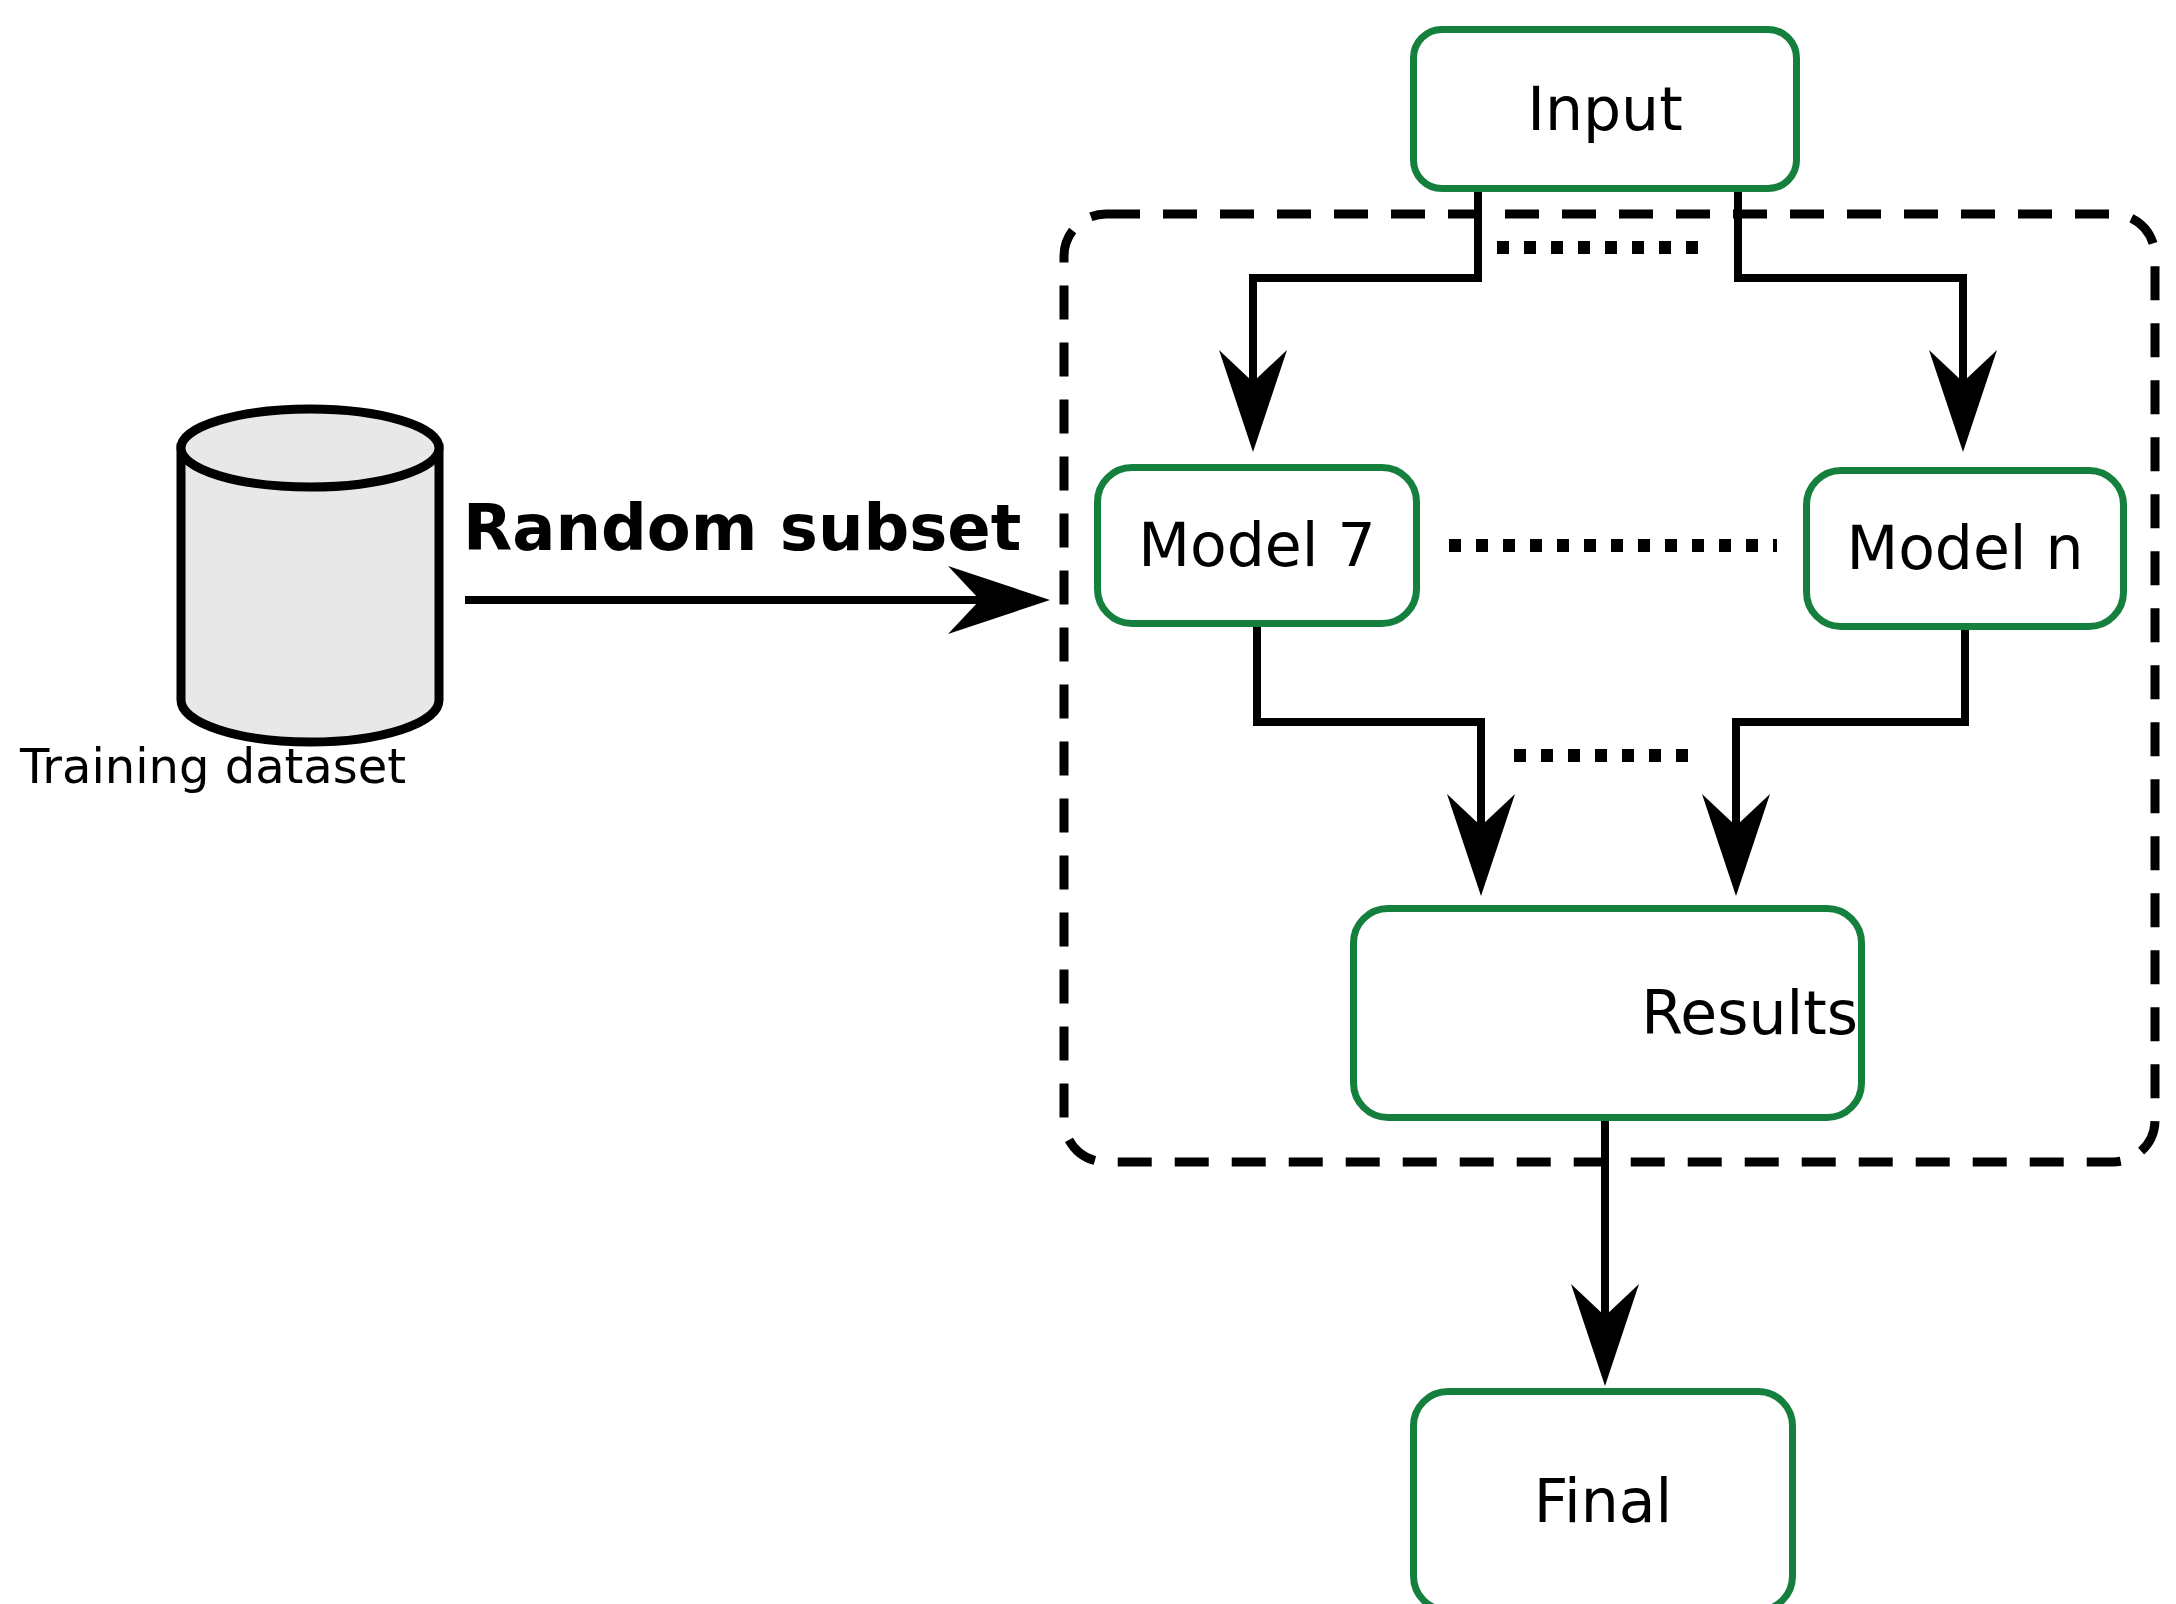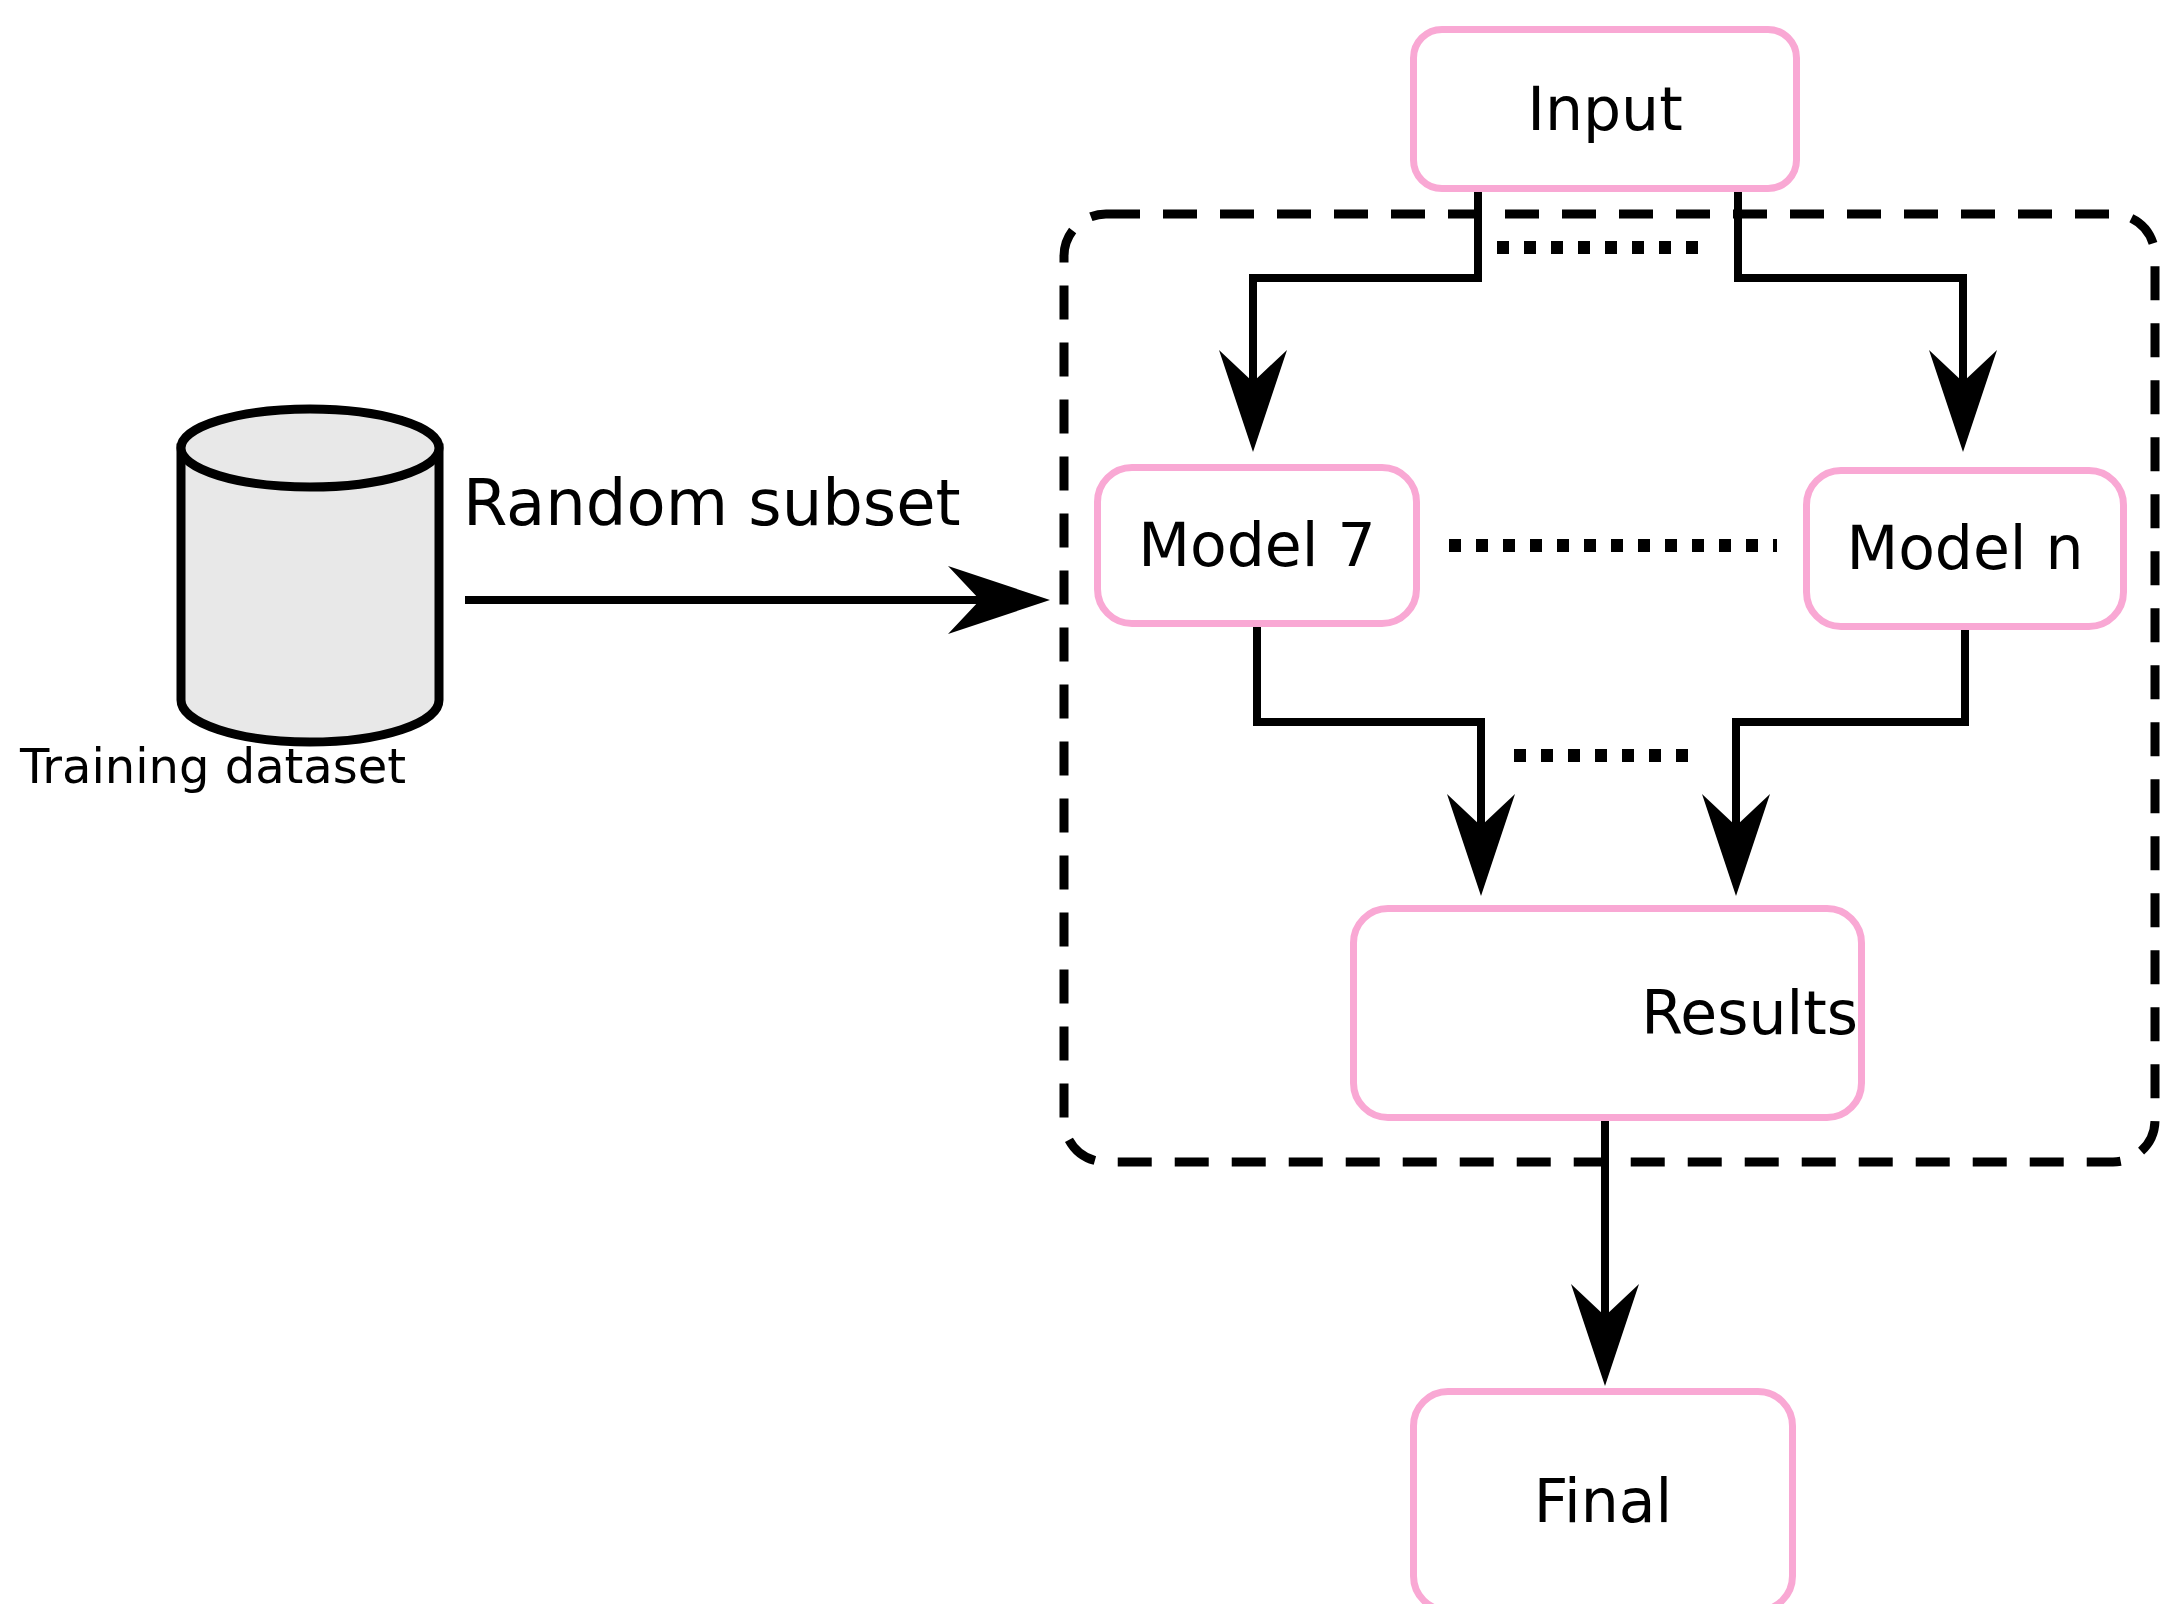--- a/index.html
+++ b/index.html
@@ -1,21 +1,21 @@
 <!DOCTYPE html>
 <html><head>
 <meta charset="utf-8">
 <style>
   html,body{margin:0;padding:0;background:#ffffff;}
   .stage{
     position:relative;width:2176px;height:1604px;background:#ffffff;overflow:hidden;
     font-family:"DejaVu Sans","Liberation Sans",sans-serif;color:#000;
   }
   .box{
-    position:absolute;background:#fff;border:7px solid #f9a8d4;border-radius:38px;
+    position:absolute;background:#fff;border:7px solid #15803d;border-radius:38px;
     display:flex;flex-direction:column;align-items:center;justify-content:center;
     font-size:60px;line-height:1.58;text-align:center;box-sizing:border-box;
   }
   .lbl{position:absolute;font-size:64px;white-space:nowrap;}
   .vline,.hline{position:absolute;background:#000;}
   .vline{width:8px;}
   .hline{height:8px;}
   .dotted{
     position:absolute;height:13px;
     background:repeating-linear-gradient(90deg,#000 0 12px,transparent 12px 27px);
@@ -33,21 +33,21 @@
   <svg class="dashedbox" style="left:1059px;top:209px;" width="1101" height="958" viewBox="0 0 1101 958">
     <rect x="5" y="5" width="1091" height="948" rx="42" ry="42" fill="none" stroke="#000" stroke-width="9" stroke-dasharray="34 23"></rect>
   </svg>
 
   <svg class="cyl" style="left:172px;top:400px;" width="276" height="352" viewBox="0 0 276 352">
     <path d="M9 48 L9 300 A129 42 0 0 0 267 300 L267 48 Z" fill="#e8e8e8" stroke="#000" stroke-width="9"></path>
     <ellipse cx="138" cy="48" rx="129" ry="39" fill="#e8e8e8" stroke="#000" stroke-width="9"></ellipse>
   </svg>
   <div class="lbl" style="left:20px;top:738px;font-size:48px;">Training dataset</div>
 
-  <div class="lbl" style="left:463px;top:466px;">Random subset</div>
+  <div class="lbl" style="left:463px;top:491px;font-weight:bold;">Random subset</div>
   <div class="hline" style="left:465px;top:596px;width:525px;"></div>
   <svg class="arrow" style="left:938px;top:566px;" width="112" height="68" viewBox="0 0 112 68">
     <polygon points="112,34 10,0 42,34 10,68"></polygon>
   </svg>
 
   <div class="vline" style="left:1474px;top:188px;height:94px;"></div>
   <div class="vline" style="left:1734px;top:188px;height:94px;"></div>
   <div class="dotted" style="left:1497px;top:241px;width:214px;"></div>
   <div class="hline" style="left:1249px;top:274px;width:233px;"></div>
   <div class="hline" style="left:1734px;top:274px;width:233px;"></div>

